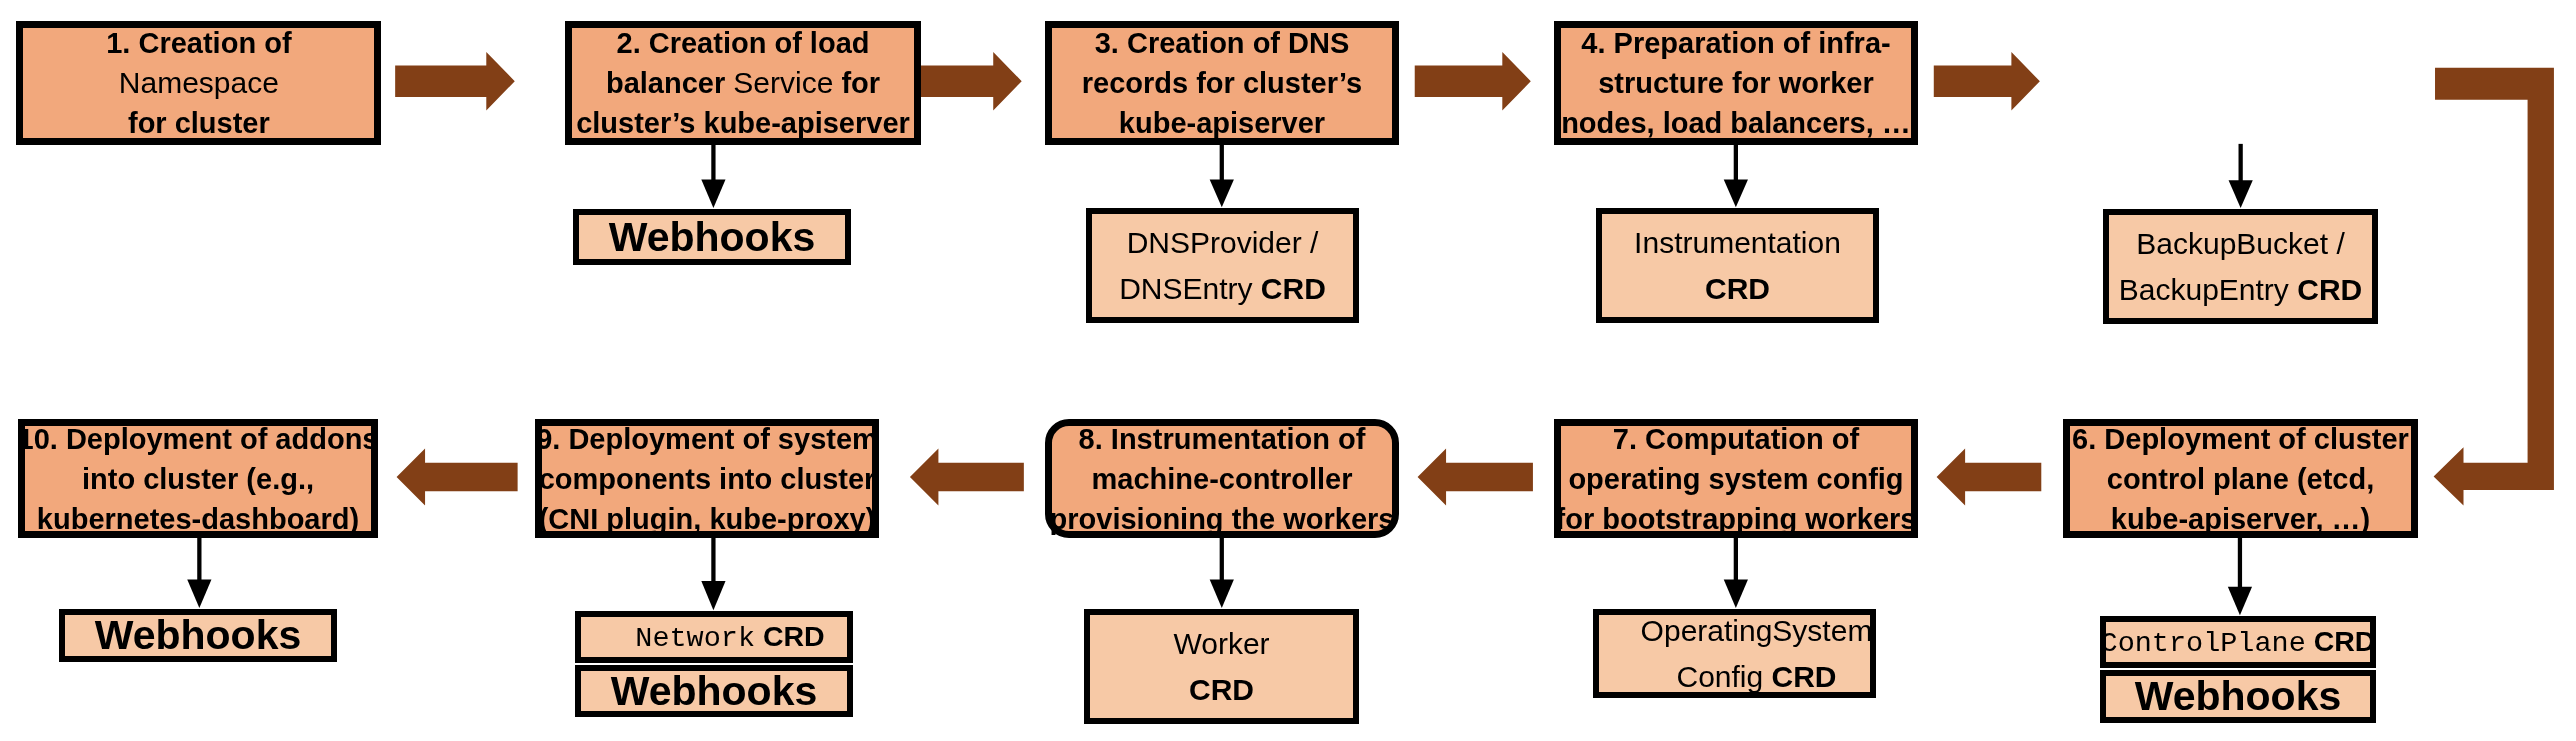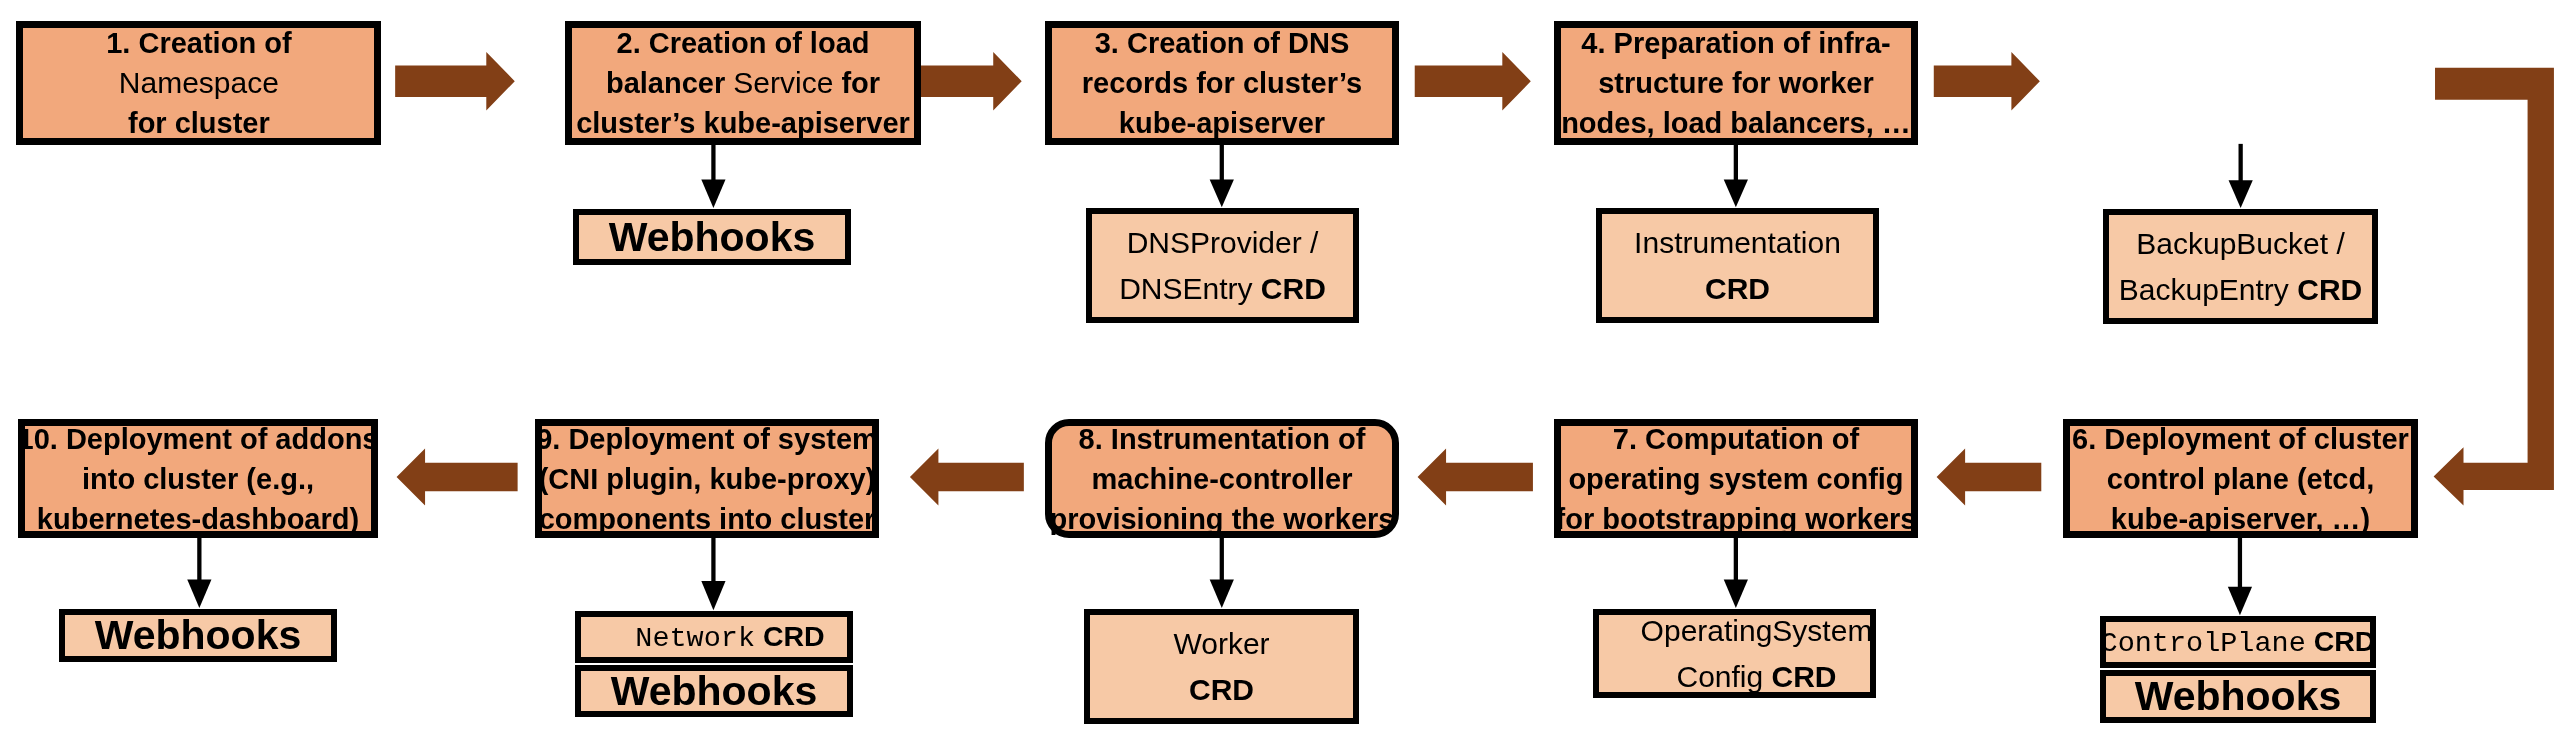--- a/index.html
+++ b/index.html
@@ -142,22 +142,22 @@
   </div>
 
   <div class="main-box" style="left:1045px;top:419px;width:354px;height:119px;border-radius:24px;">
     <div class="bl">8. Instrumentation of</div>
     <div class="bl">machine-controller</div>
     <div class="bl">provisioning the workers</div>
   </div>
 
   <div class="main-box" style="left:535px;top:419px;width:344px;height:119px;">
     <div class="bl">9. Deployment of system</div>
+    <div class="bl">components into cluster</div>
     <div class="bl">(CNI plugin, kube-proxy)</div>
-    <div class="bl">components into cluster</div>
   </div>
 
   <div class="main-box" style="left:18px;top:419px;width:360px;height:119px;">
     <div class="bl">10. Deployment of addons</div>
     <div class="bl">into cluster (e.g.,</div>
     <div class="bl">kubernetes-dashboard)</div>
   </div>
 
   <div class="sub-box" style="left:573px;top:209px;width:278px;height:56px;">
     <div class="wh">Webhooks</div>

